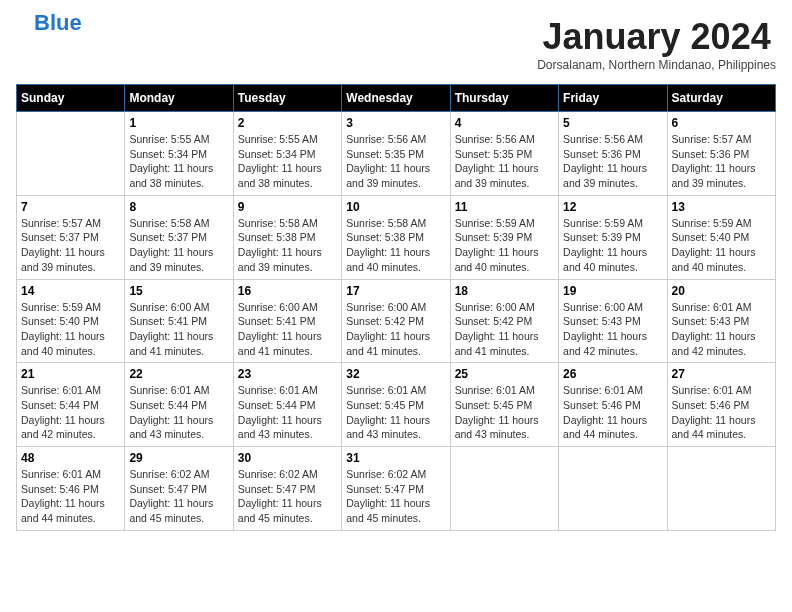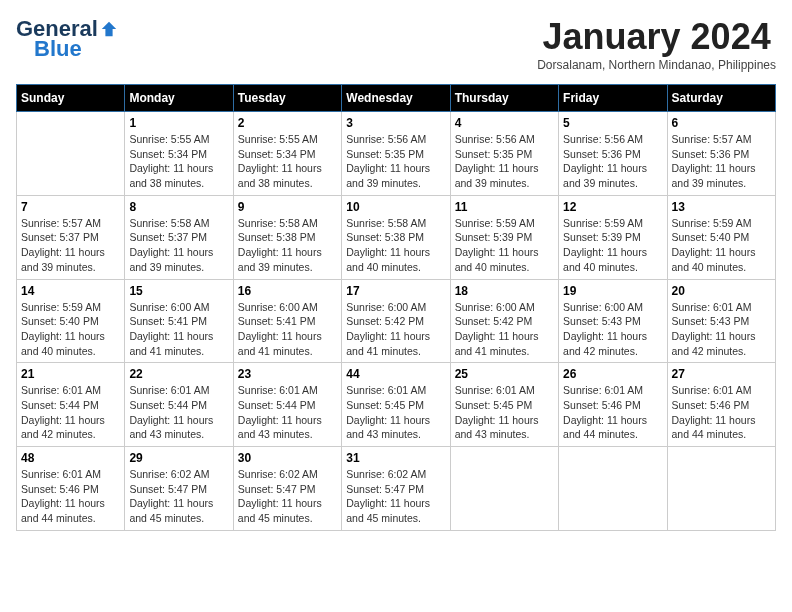--- a/index.html
+++ b/index.html
@@ -81,26 +81,20 @@
     }
     .empty-cell {
       background: #f9f9f9;
     }
   </style>
 </head>
 <body>
 
 <div class="header">
   <div class="logo">
-    <div class="logo-text">
-      <span class="logo-general">General</span>
-      <svg class="logo-icon" viewBox="0 0 20 20">
-        <path d="M10 2 L18 10 L14 10 L14 18 L6 18 L6 10 L2 10 Z" fill="#2277cc"></path>
-      </svg>
-    </div>
     <div style="color:#2277cc; font-size:22px; font-weight:bold; margin-top:-6px; margin-left:18px;">Blue</div>
   </div>
   <div class="title-block">
     <div class="calendar-title">January 2024</div>
     <div class="calendar-subtitle">Dorsalanam, Northern Mindanao, Philippines</div>
   </div>
 </div>
 
 <table class="calendar-table">
   <thead>
@@ -278,21 +272,21 @@
 and 43 minutes.</div>
         </td>
         <td>
           <span class="day-num">23</span>
           <div class="day-info" style="white-space: pre-wrap;">Sunrise: 6:01 AM
 Sunset: 5:44 PM
 Daylight: 11 hours
 and 43 minutes.</div>
         </td>
         <td>
-          <span class="day-num">44</span>
+          <span class="day-num">32</span>
           <div class="day-info" style="white-space: pre-wrap;">Sunrise: 6:01 AM
 Sunset: 5:45 PM
 Daylight: 11 hours
 and 43 minutes.</div>
         </td>
         <td>
           <span class="day-num">25</span>
           <div class="day-info" style="white-space: pre-wrap;">Sunrise: 6:01 AM
 Sunset: 5:45 PM
 Daylight: 11 hours

